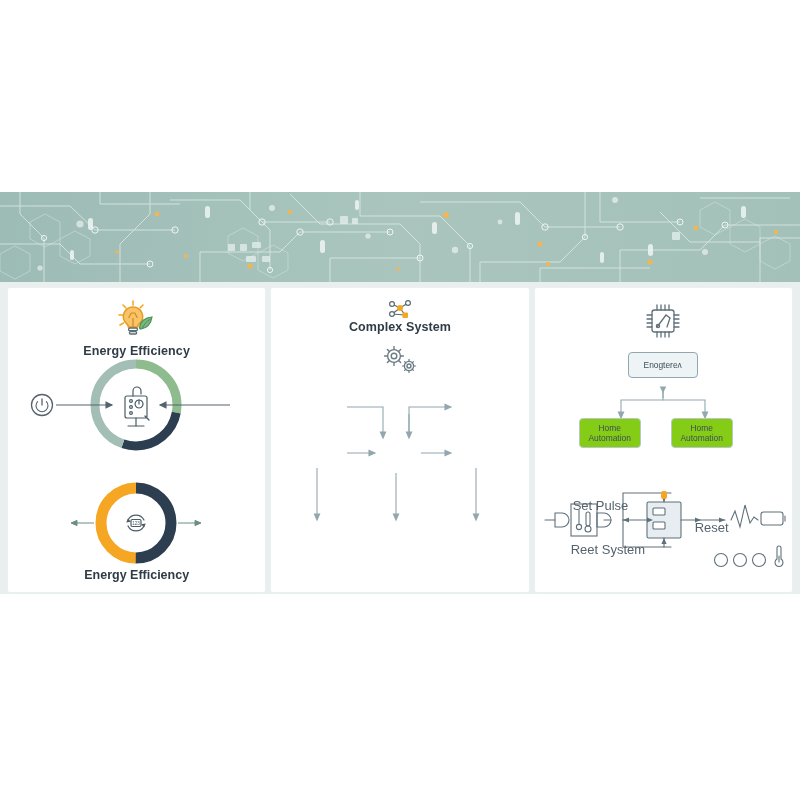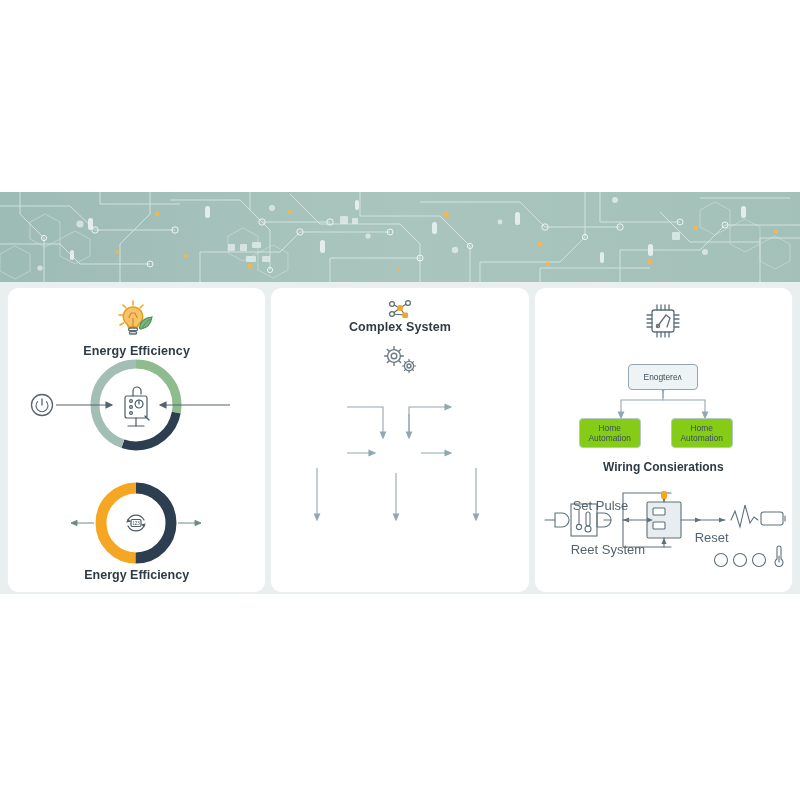--- a/index.html
+++ b/index.html
@@ -24,21 +24,21 @@
   .strip{
     position:absolute;left:0;top:282px;width:800px;height:312px;
     background:#e9efee;
   }
   .panels{
     position:absolute;left:0;top:288px;width:800px;height:304px;
     display:flex;gap:6px;padding:0 8px;box-sizing:border-box;
   }
   .panel{
     flex:1 1 0;background:#ffffff;
-    border-radius:11px;
+    border-radius:2px;
     position:relative;
     overflow:hidden;
     box-shadow:0 0 0 0.5px #eef2f1;
   }
 
   .panel-title{
     position:absolute;left:0;right:0;
     text-align:center;
     font-size:12.5px;font-weight:bold;color:#2f3b45;
     letter-spacing:.1px;
@@ -394,26 +394,25 @@
         <g stroke="#93a7b0" stroke-width="1.1" fill="#93a7b0">
           <line x1="128" y1="100" x2="128" y2="110"></line>
           <polygon points="128,104 125.6,99 130.4,99"></polygon>
           <path d="M128 104 V112 H86 V126" fill="none"></path>
           <path d="M128 112 H170 V126" fill="none"></path>
           <polygon points="86,130 83.4,124 88.6,124"></polygon>
           <polygon points="170,130 167.4,124 172.6,124"></polygon>
         </g>
       </svg>
 
-      <div class="fbox accent" style="left:93px;top:76px;width:70px;height:26px;">Enogtereʌ</div>
+      <div class="fbox accent" style="left:93px;top:64px;width:70px;height:26px;">Enogtereʌ</div>
 
       <div class="fbox" style="left:44px;top:130px;width:62px;height:30px;">Home Automation</div>
       <div class="fbox" style="left:136px;top:130px;width:62px;height:30px;">Home Automation</div>
 
-      <div class="sub-title" style="top:172px;">Wiring Consierations</div>
 
       <svg class="svg-layer" width="256" height="304" viewBox="0 0 256 304">
         <g stroke="#5f7079" stroke-width="1.1" fill="none" stroke-linecap="round">
 
           <line x1="10" y1="232" x2="20" y2="232"></line>
 
           <path d="M20 225 h7 a7 7 0 0 1 0 14 h-7 z"></path>
 
           <rect x="36" y="216" width="26" height="32" fill="#ffffff"></rect>
           <line x1="44" y1="222" x2="44" y2="236"></line>
@@ -454,18 +453,18 @@
           <polygon points="129,250 126.4,256 131.6,256"></polygon>
           <polygon points="129,214 126.4,208 131.6,208"></polygon>
           <polygon points="190,232 184,229.4 184,234.6"></polygon>
           <polygon points="166,232 160,229.4 160,234.6"></polygon>
         </g>
         <rect x="126" y="203" width="6" height="8" rx="2" fill="#f5a623"></rect>
       </svg>
 
       <div class="small-label" style="left:38px;top:212px;">Set Pulse</div>
       <div class="small-label" style="left:36px;top:256px;">Reet System</div>
-      <div class="small-label" style="left:152px;top:244px;padding-left:8px;">Reset</div>
+      <div class="small-label" style="left:152px;top:234px;padding-left:8px;">Reset</div>
 
     </div>
 
   </div>
 </div>
 
 </body></html>

